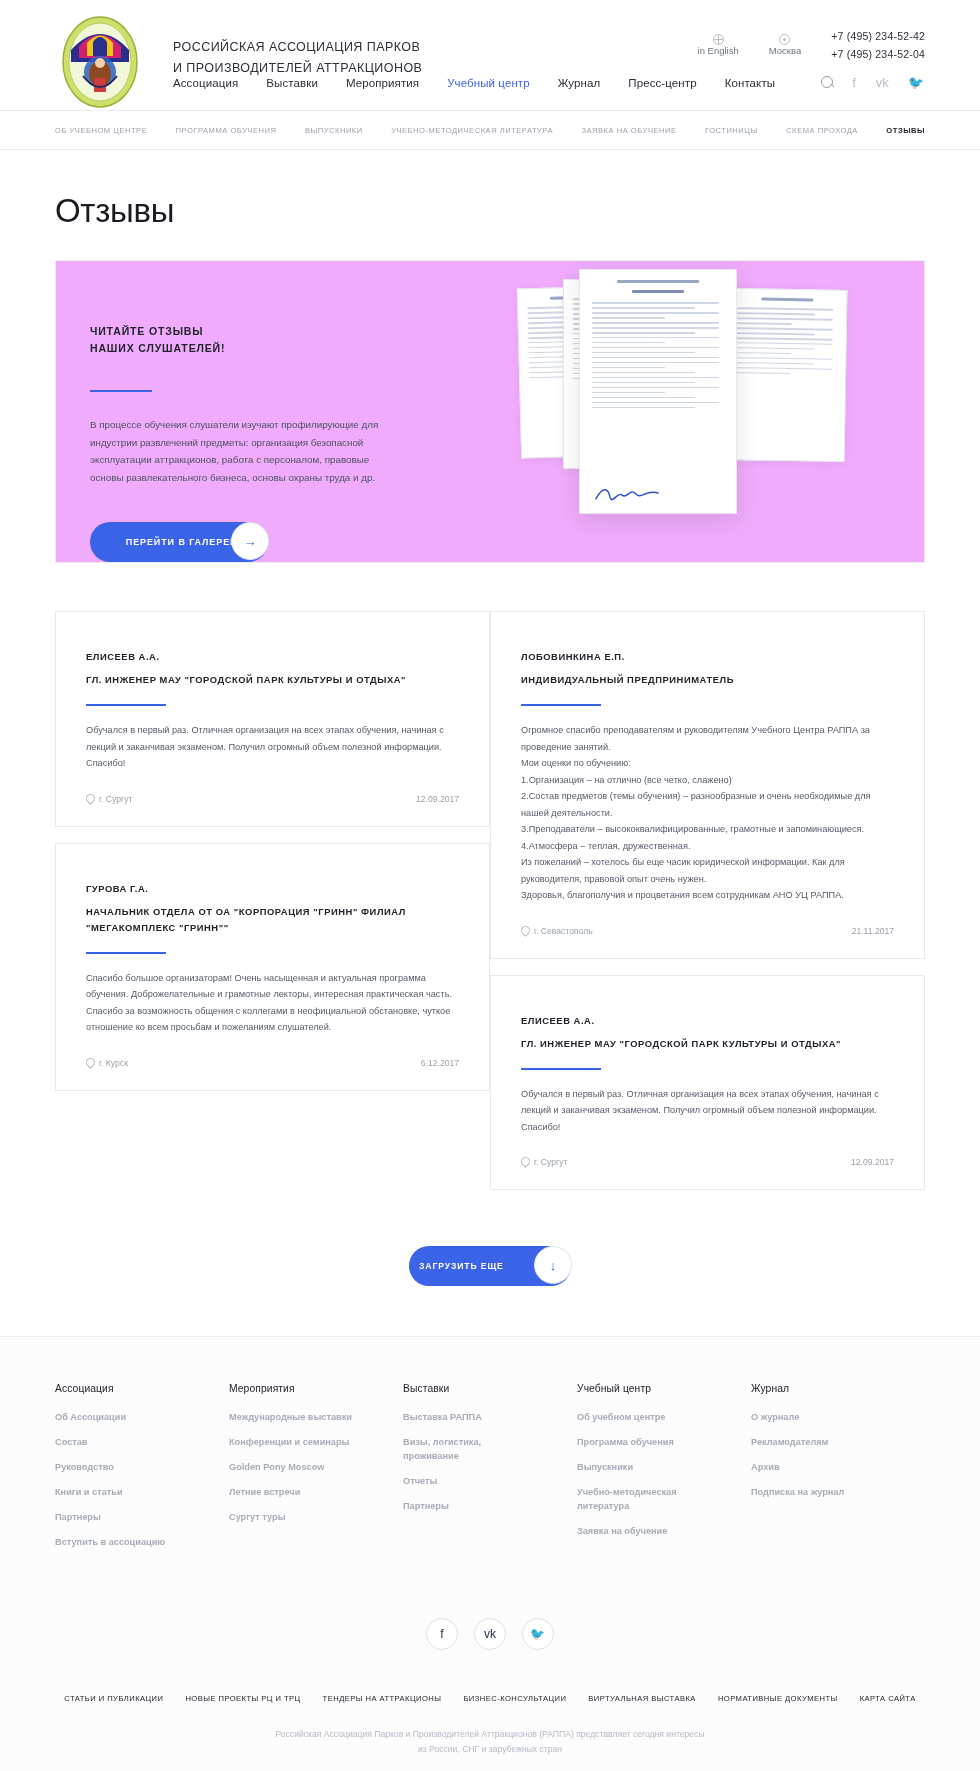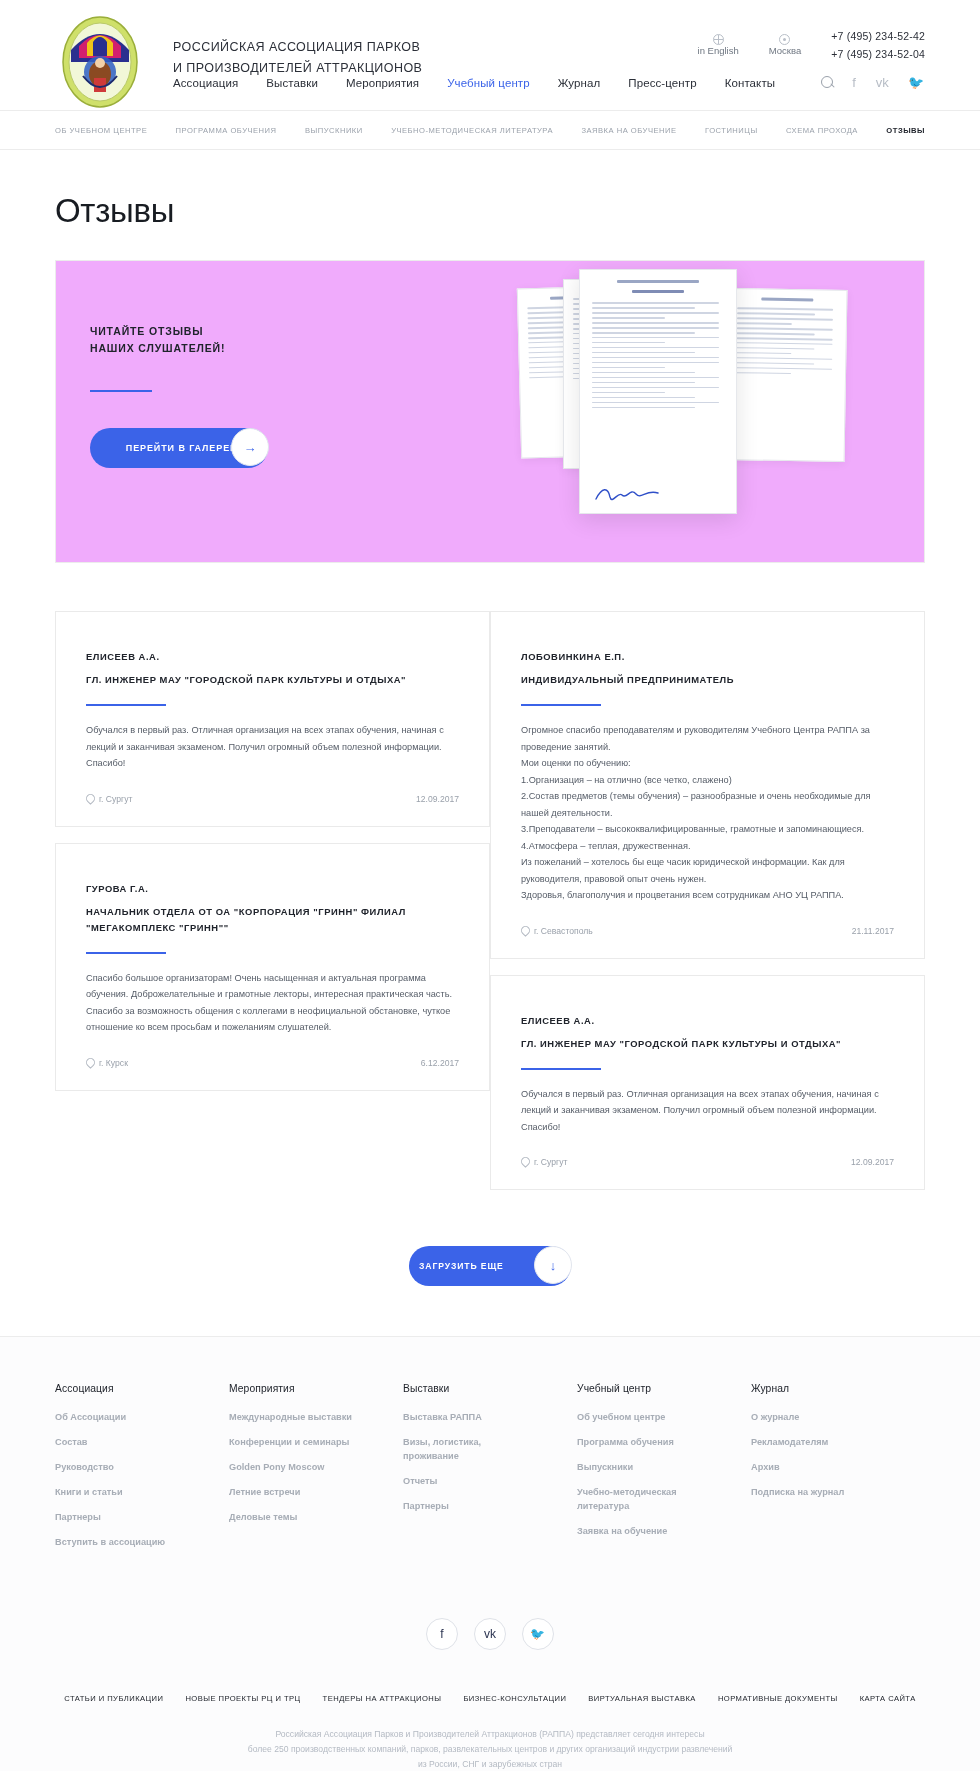--- a/index.html
+++ b/index.html
@@ -203,20 +203,21 @@
     <h1 class="page-title">Отзывы</h1>
   </div>
 
   <section class="hero">
     <div class="hero-left">
       <div class="hero-kicker">
         <div>ЧИТАЙТЕ ОТЗЫВЫ</div>
         <div>НАШИХ СЛУШАТЕЛЕЙ!</div>
       </div>
       <div class="rule"></div>
+      <p class="hero-text">В процессе обучения слушатели изучают профилирующие для индустрии развлечений предметы: организация безопасной эксплуатации аттракционов, работа с персоналом, правовые основы развлекательного бизнеса, основы охраны труда и др.</p>
       <button class="btn-primary">
         <span class="lbl">ПЕРЕЙТИ В ГАЛЕРЕЮ</span>
         <span class="btn-circ">→</span>
       </button>
     </div>
 
     <div class="docs">
       <div class="doc d1">
         <div class="lines">
             <div class="hd"></div>
@@ -402,21 +403,21 @@
         <a href="#">Партнеры</a>
         <a href="#">Вступить в ассоциацию</a>
       </div>
 
       <div class="fcol">
         <h4>Мероприятия</h4>
         <a href="#">Международные выставки</a>
         <a href="#">Конференции и семинары</a>
         <a href="#">Golden Pony Moscow</a>
         <a href="#">Летние встречи</a>
-        <a href="#">Деловые темы</a>
+        <a href="#">Сургут туры</a>
       </div>
 
       <div class="fcol">
         <h4>Выставки</h4>
         <a href="#">Выставка РАППА</a>
         <a href="#">Визы, логистика, проживание</a>
         <a href="#">Отчеты</a>
         <a href="#">Партнеры</a>
       </div>
 
@@ -449,19 +450,18 @@
       <a href="#">НОВЫЕ ПРОЕКТЫ РЦ И ТРЦ</a>
       <a href="#">ТЕНДЕРЫ НА АТТРАКЦИОНЫ</a>
       <a href="#">БИЗНЕС-КОНСУЛЬТАЦИИ</a>
       <a href="#">ВИРТУАЛЬНАЯ ВЫСТАВКА</a>
       <a href="#">НОРМАТИВНЫЕ ДОКУМЕНТЫ</a>
       <a href="#">КАРТА САЙТА</a>
     </div>
 
     <div class="fdisc">
       <div>Российская Ассоциация Парков и Производителей Аттракционов (РАППА) представляет сегодня интересы</div>
-      <div>более 250 производственных компаний, парков, развлекательных центров и других организаций индустрии развлечений</div>
       <div>из России, СНГ и зарубежных стран</div>
     </div>
 
   </footer>
 
 </div>
 
 </body></html>

